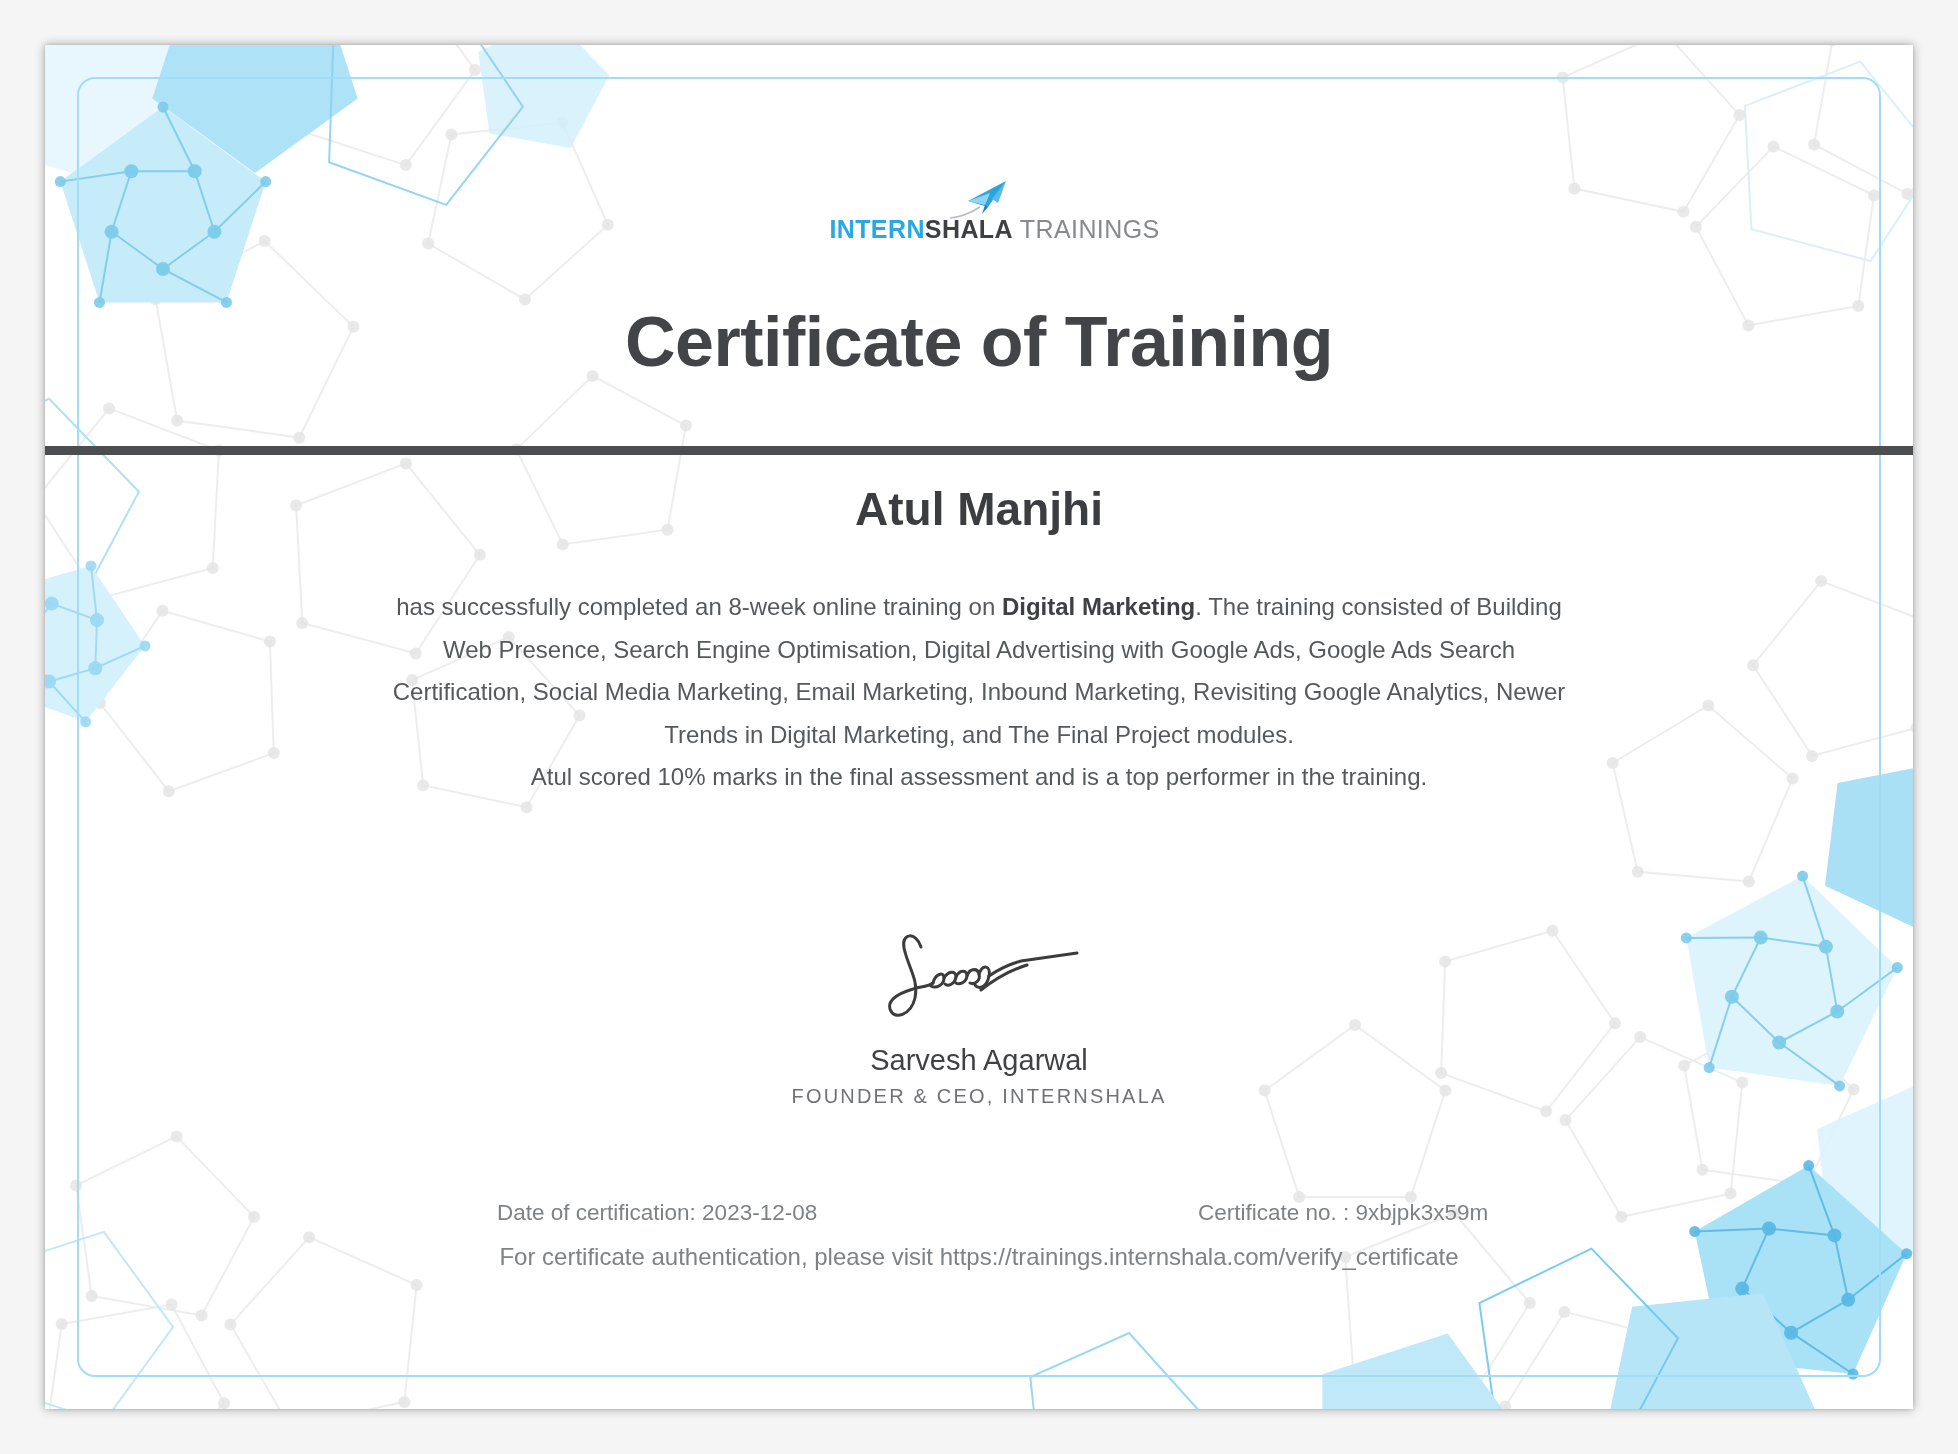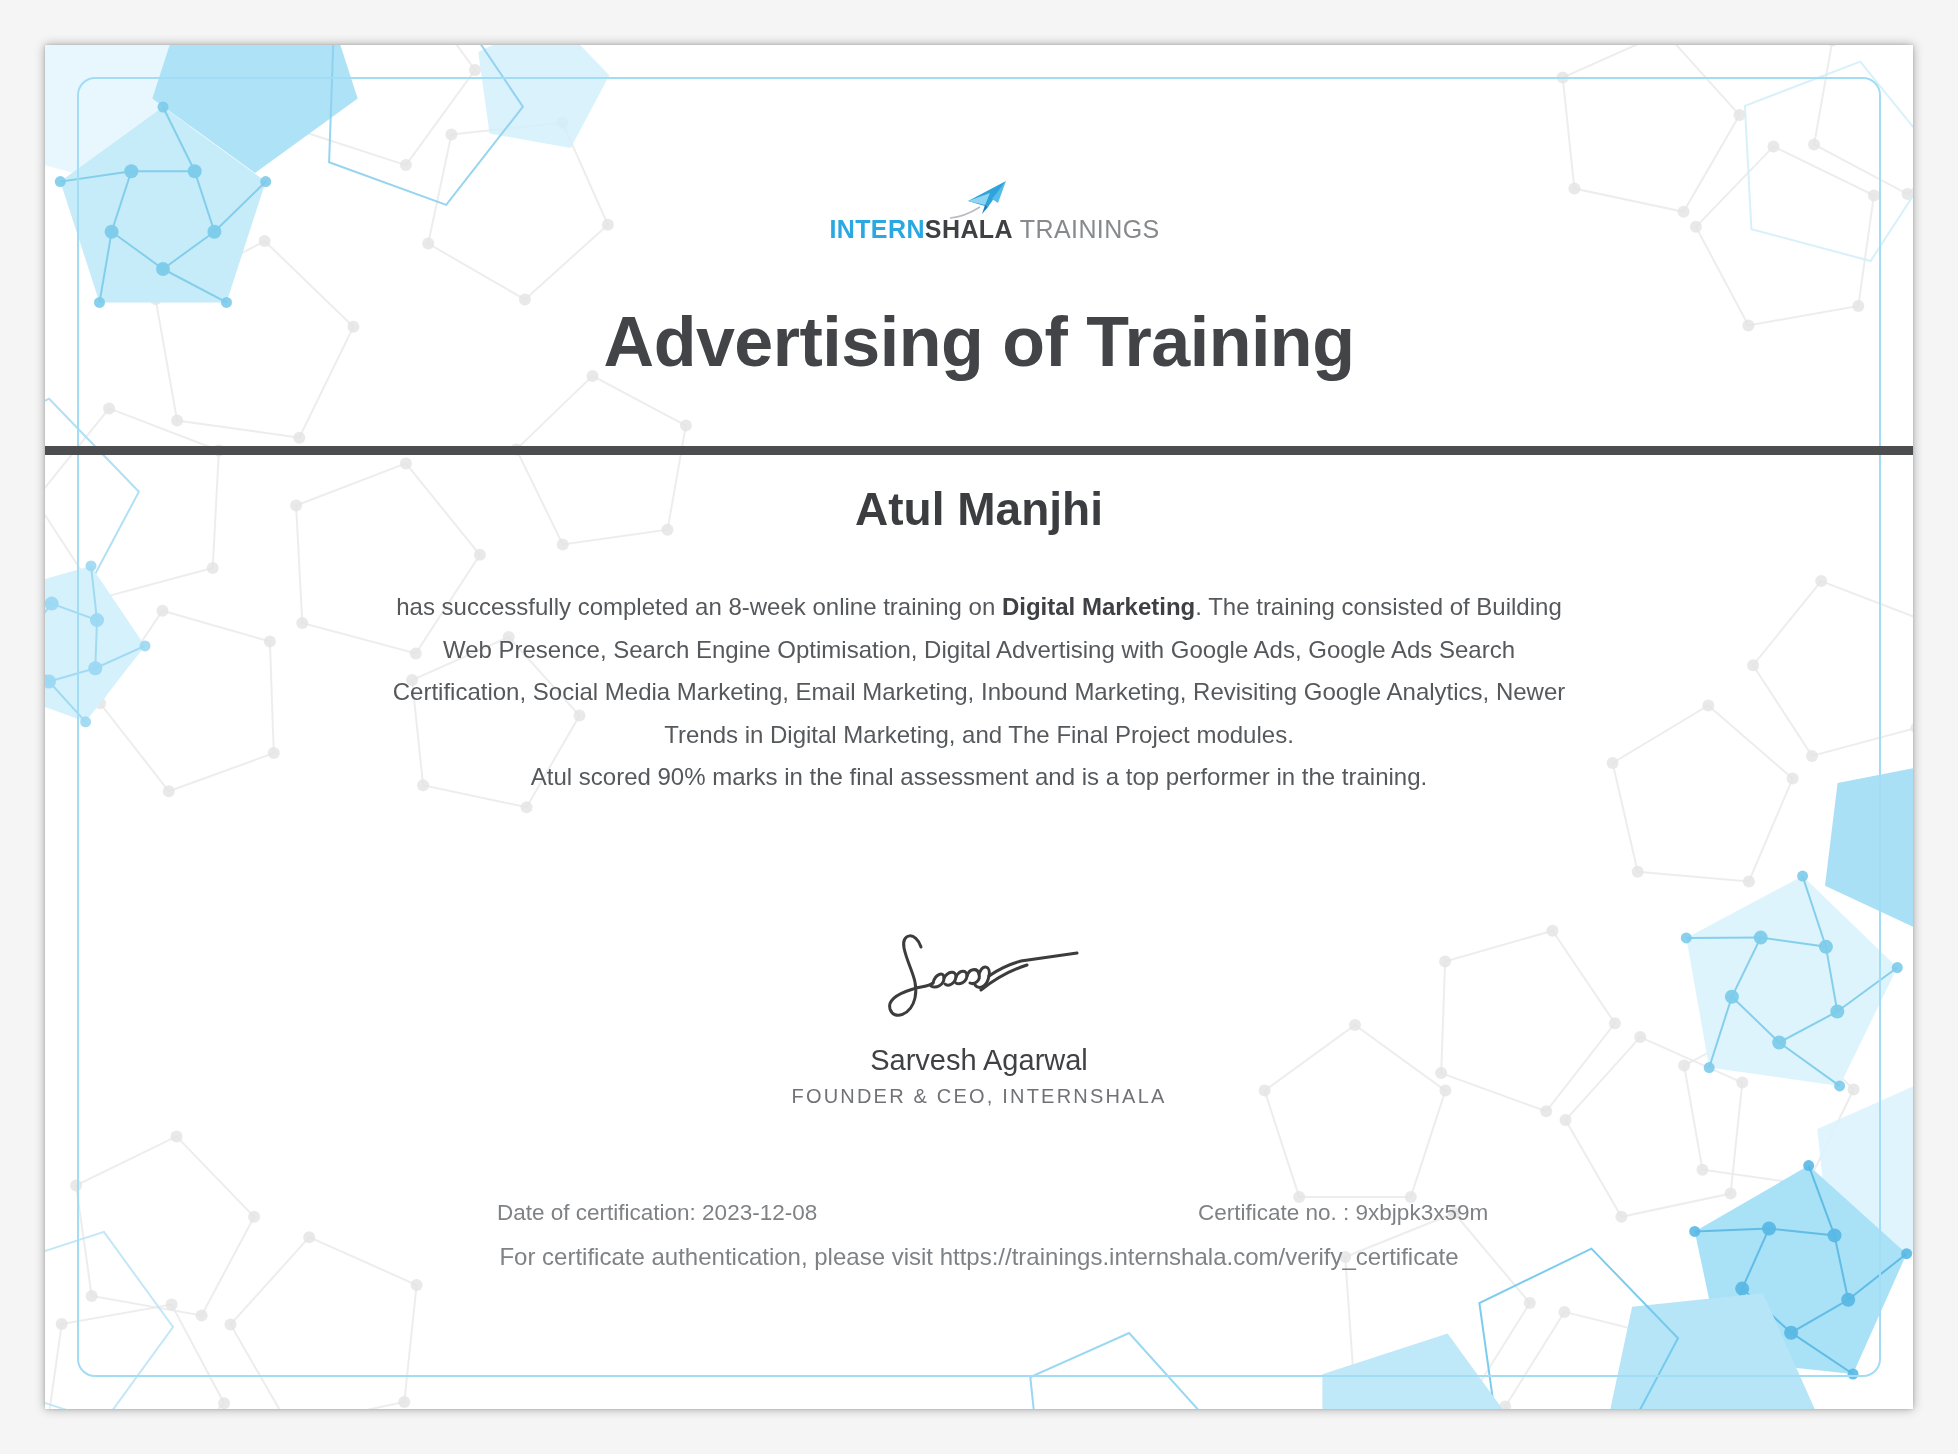--- a/index.html
+++ b/index.html
@@ -282,31 +282,31 @@
             <path d="M10,41 Q24,40 40,30" stroke="#b9bcbe" stroke-width="1.6" fill="none"></path>
             <polygon points="28,24 66,4 48,30" fill="#2fa3dc"></polygon>
             <polygon points="28,24 50,16 45,28" fill="#8fd4f2"></polygon>
             <polygon points="45,28 48,30 42,37" fill="#1b7fbd"></polygon>
             <polygon points="66,4 52,22 58,26" fill="#56bce8"></polygon>
           </svg>
         </span>
         <div class="logo-text"><span class="intern">INTERN</span><span class="shala">SHALA</span><span class="trainings"> TRAININGS</span></div>
       </div>
 
-      <h1 class="title">Advertising of Training</h1>
+      <h1 class="title">Certificate of Training</h1>
       <div class="title-rule"></div>
 
       <h2 class="recipient">Atul Manjhi</h2>
 
       <div class="body-text">
         <p><span>has successfully completed an 8-week online training on </span><b>Digital Marketing</b><span>. The training consisted of Building</span></p>
         <p>Web Presence, Search Engine Optimisation, Digital Advertising with Google Ads, Google Ads Search</p>
         <p>Certification, Social Media Marketing, Email Marketing, Inbound Marketing, Revisiting Google Analytics, Newer</p>
         <p>Trends in Digital Marketing, and The Final Project modules.</p>
-        <p>Atul scored 90% marks in the final assessment and is a top performer in the training.</p>
+        <p>Atul scored 10% marks in the final assessment and is a top performer in the training.</p>
       </div>
 
       <div class="signature">
         <svg width="220" height="100" viewBox="0 0 220 100" fill="none">
           <g stroke="#3c3c3c" stroke-width="3" stroke-linecap="round" fill="none">
             <path d="M52,20 C47,4 32,6 35,21 C39,40 50,53 46,71 C42,88 25,94 21,82 C18,72 31,66 44,62 C53,59 59,60 64,56"></path>
             <path d="M64,56 C66,47 75,44 75,51 C75,58 67,62 62,59"></path>
             <path d="M75,51 C79,44 87,43 87,50 C86,57 79,60 76,57"></path>
             <path d="M87,50 C90,43 98,42 98,49 C97,56 90,58 87,56"></path>
             <path d="M98,49 C100,42 108,40 110,47 C112,54 105,58 101,56"></path>

